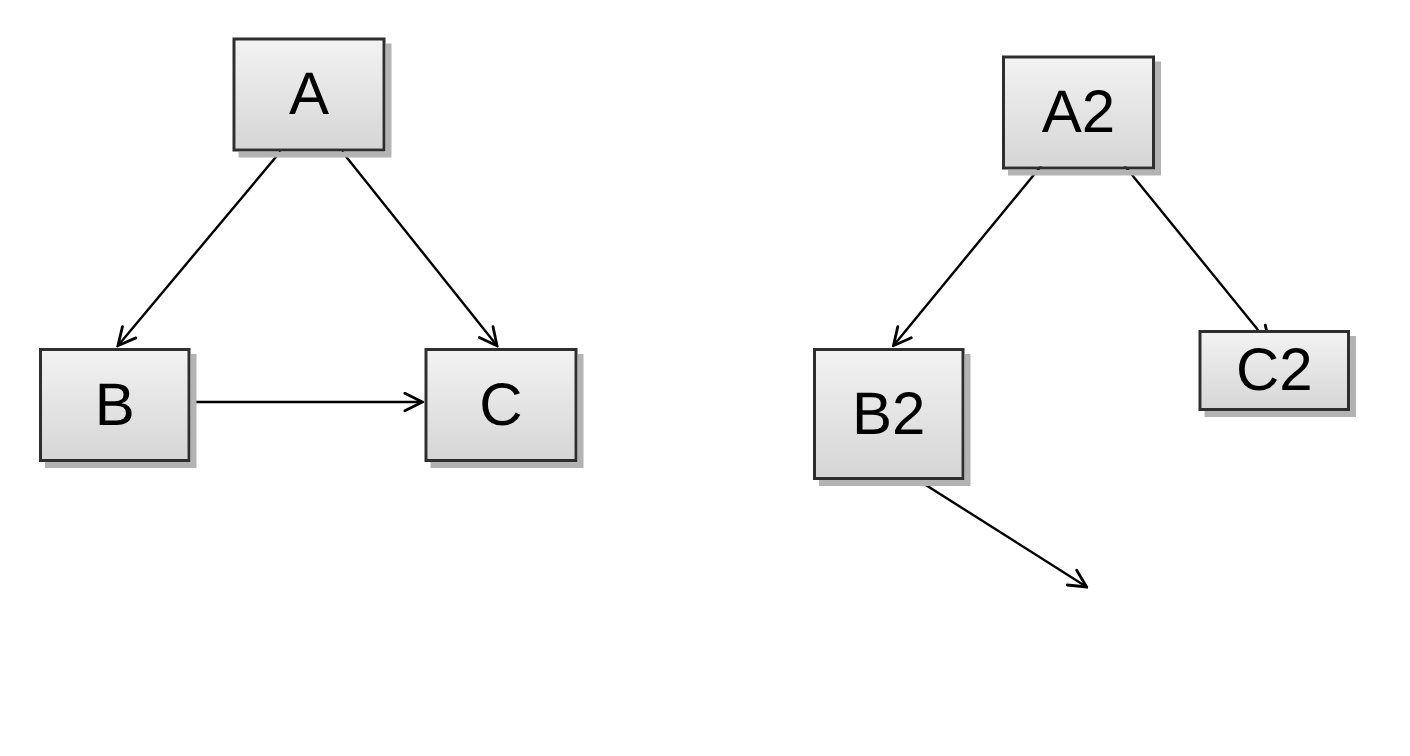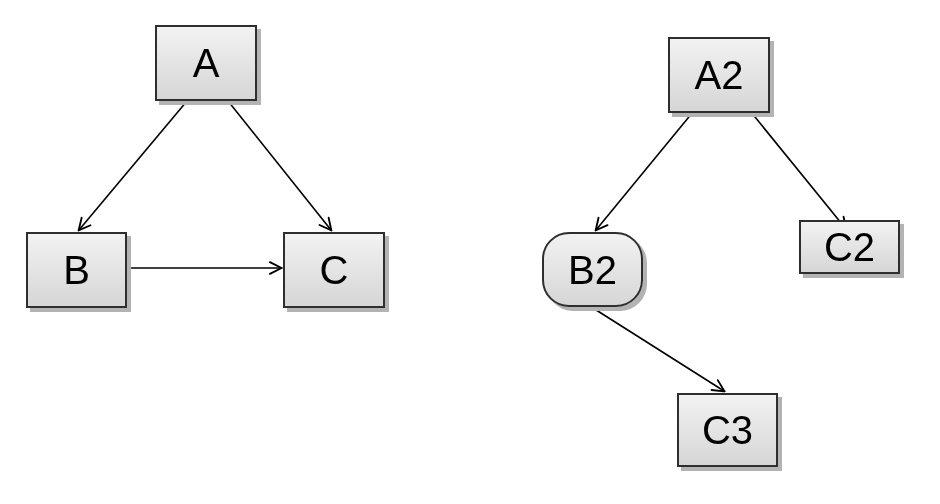--- a/index.html
+++ b/index.html
@@ -64,22 +64,19 @@
     </div>
     <div class="node" style="left: 26px; top: 232px; width: 101px; height: 76px;">
       <span class="node-label">B</span>
     </div>
     <div class="node" style="left: 283px; top: 232px; width: 102px; height: 76px;">
       <span class="node-label">C</span>
     </div>
     <div class="node" style="left: 668px; top: 25px; width: 102px; height: 76px; margin-top: 12px;">
       <span class="node-label">A2</span>
     </div>
-    <div class="node" style="left: 542px; top: 232px; width: 101px; height: 75px; border-radius: 27px;">
+    <div class="node" style="left: 542px; top: 232px; width: 101px; height: 88px;">
       <span class="node-label">B2</span>
     </div>
     <div class="node" style="left: 799px; top: 220px; width: 101px; height: 54px;">
       <span class="node-label">C2</span>
     </div>
-    <div class="node" style="left: 677px; top: 393px; width: 101px; height: 74px;">
-      <span class="node-label">C3</span>
-    </div>
   </div>
 
 </body></html>

